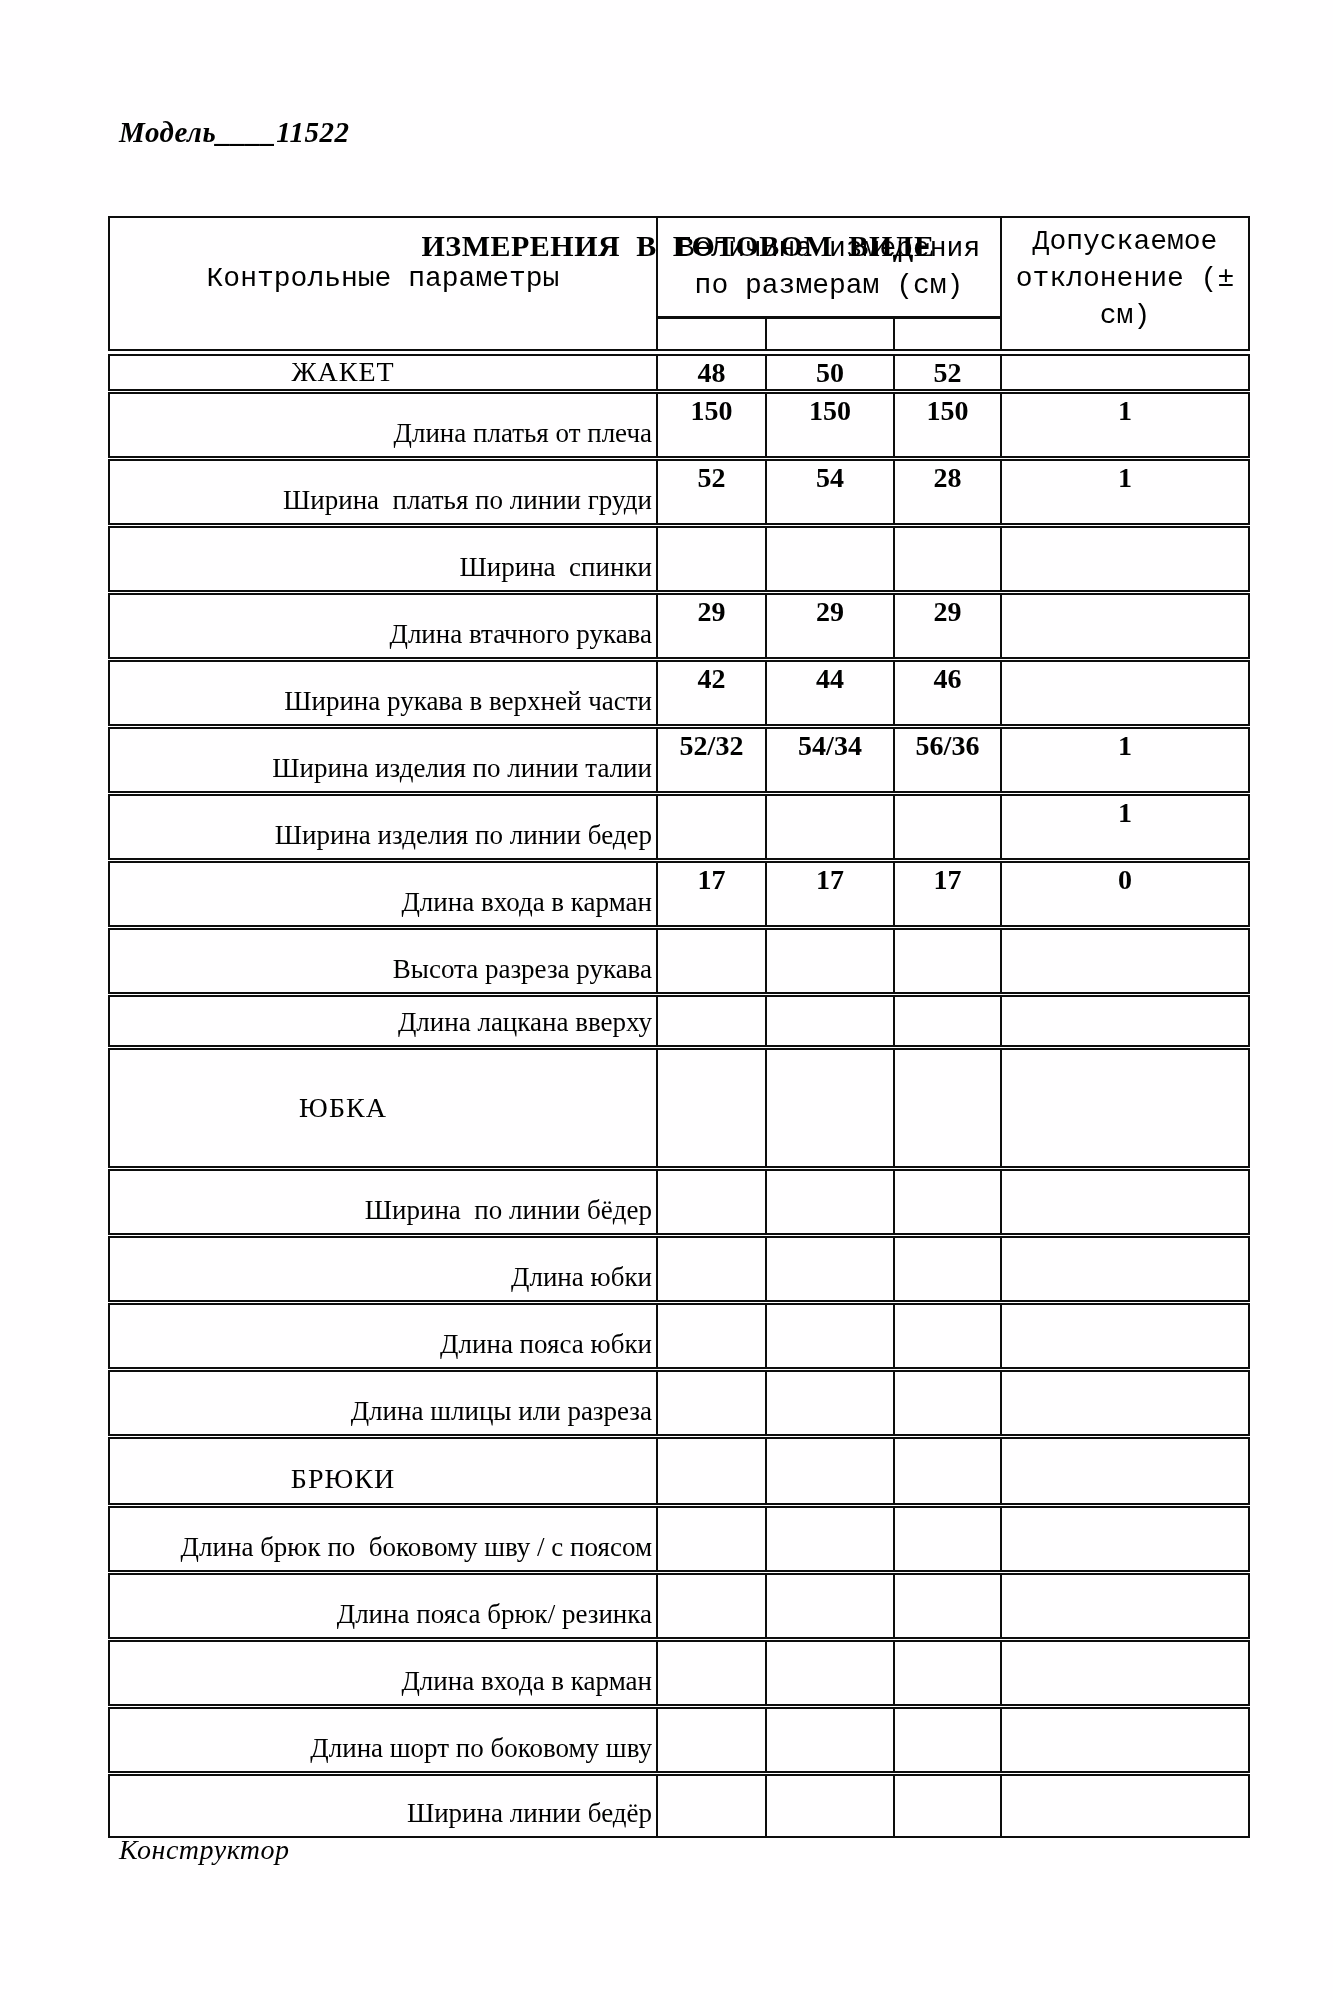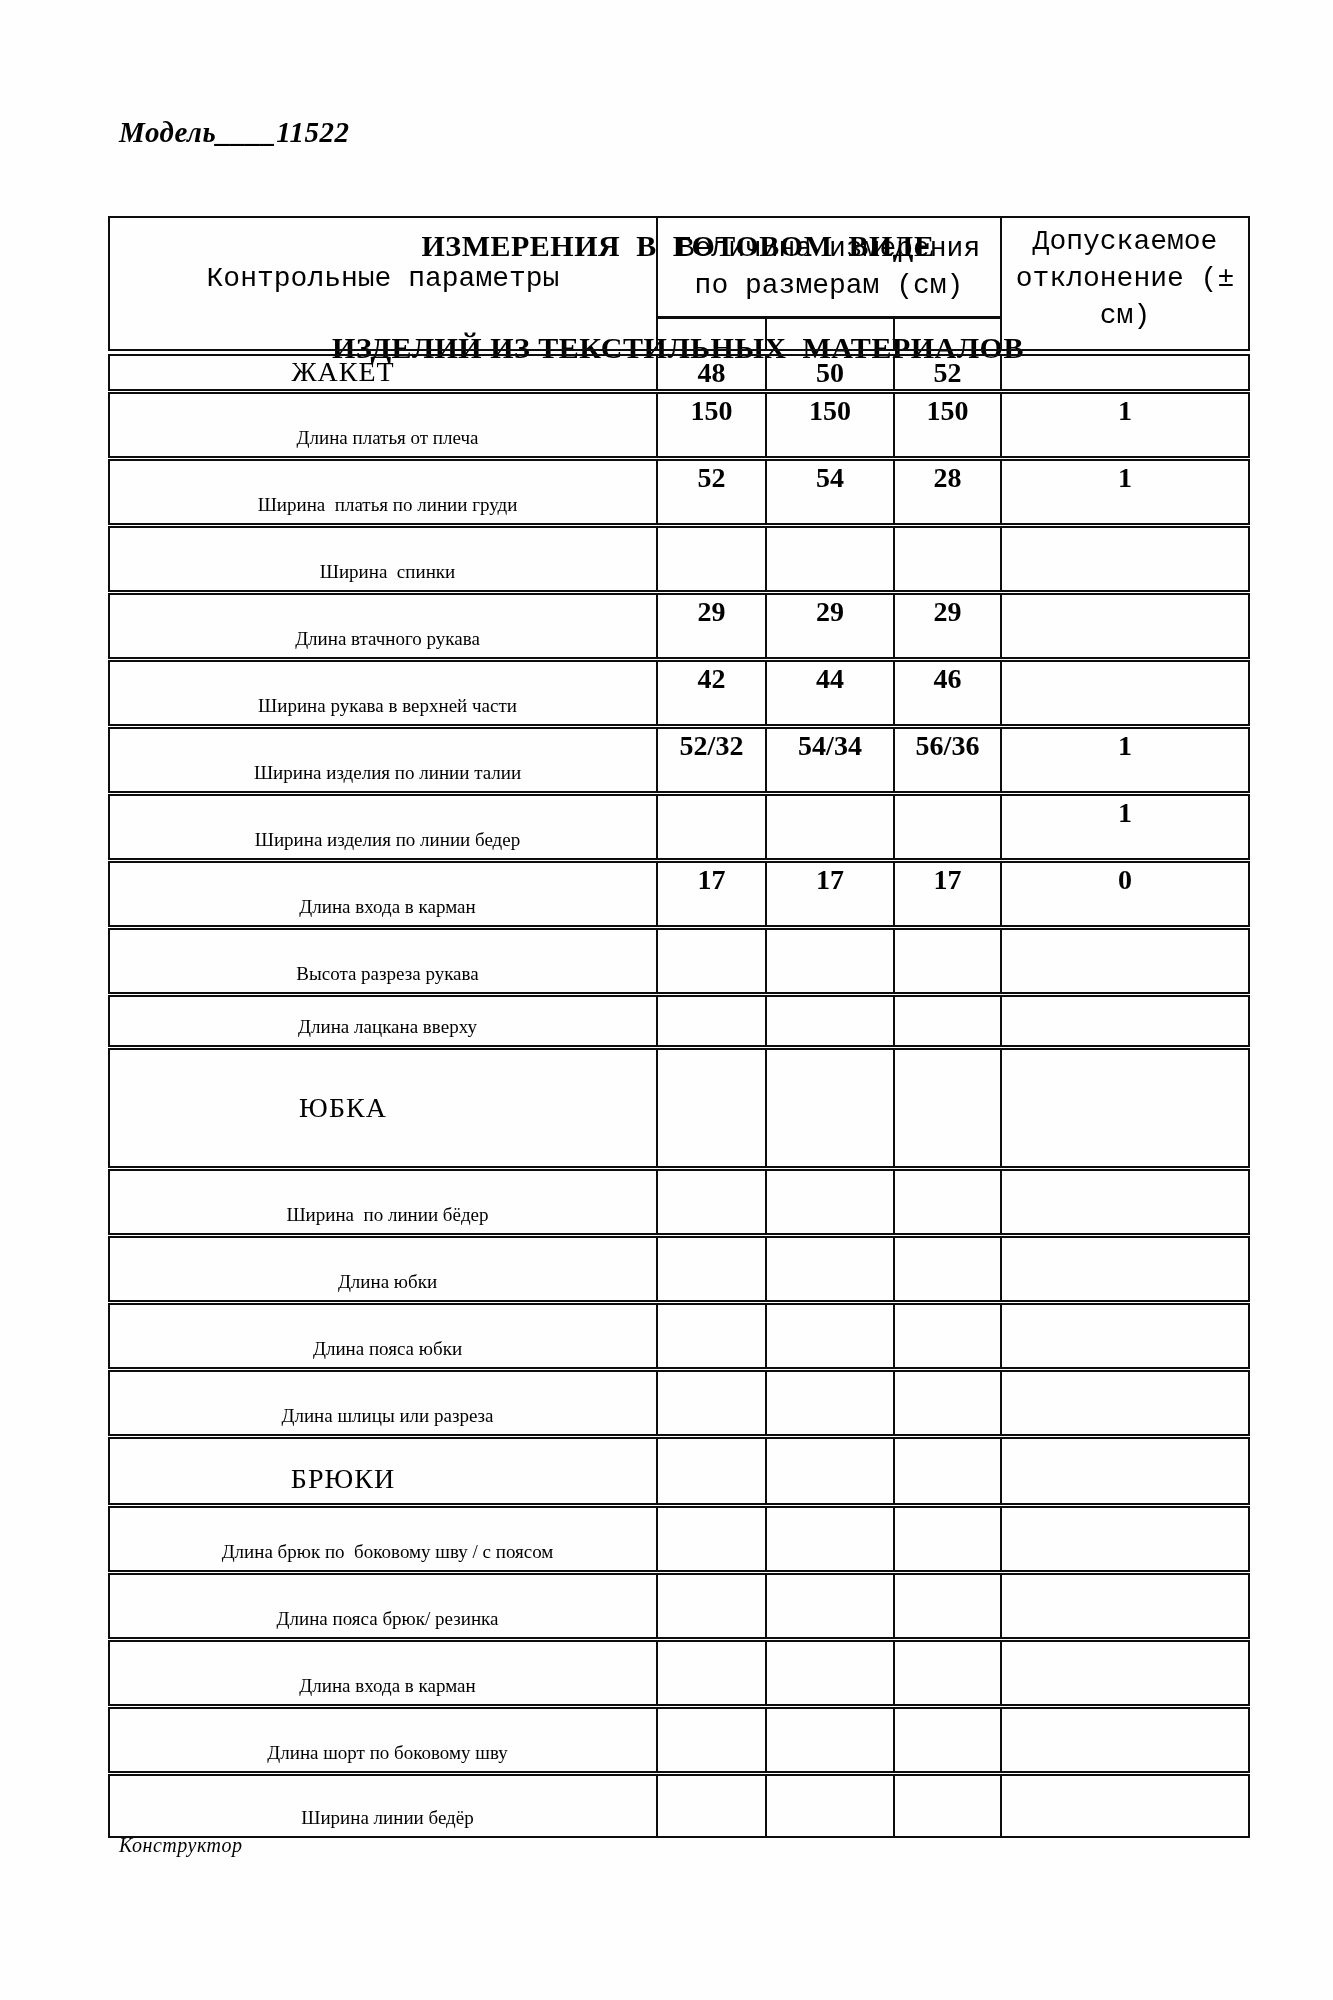--- a/index.html
+++ b/index.html
@@ -43,53 +43,52 @@
   .m-table tbody td { border-top: 5px double #0d0d0d; }
   .m-table tbody tr:first-child td { border-top: 7px double #0d0d0d; }
   .m-table tbody tr { height: 67px; }
   .m-table tbody tr:nth-child(1)  { height: 34px; }
   .m-table tbody tr:nth-child(11) { height: 53px; }
   .m-table tbody tr:nth-child(12) { height: 121px; }
   .m-table tbody tr:nth-child(17) { height: 69px; }
   .m-table tbody tr:nth-child(22) { height: 64px; border-radius: 31px; }
 
   td.param-label {
-    text-align: center; vertical-align: bottom;
+    text-align: right; vertical-align: bottom;
     padding: 8px 4px 7px 13px;
-    font-size: 19px; white-space: pre-wrap;
+    font-size: 27px; white-space: pre-wrap;
   }
   td.section-label {
     text-align: center; vertical-align: middle;
     font-size: 28px; letter-spacing: 1px; white-space: pre;
     padding-right: 80px; 
   }
   .m-table tbody tr:nth-child(17) td.section-label {
     vertical-align: bottom; padding-bottom: 8px;
   }
   td.value-cell {
     text-align: center; vertical-align: top;
     padding-top: 1px;
     font-weight: bold; font-size: 28px; white-space: pre;
   }
 
   .designer-line {
     position: absolute; left: 119px; top: 1834px;
-    font-size: 20px; font-style: italic; letter-spacing: 0.5px;
+    font-size: 28px; font-style: italic; letter-spacing: 0.5px;
   }
 </style>
 </head>
 <body>
 
 <div class="page">
 
   <div class="model-line">Модель____11522</div>
 
   <div class="doc-title">
     <div>ИЗМЕРЕНИЯ  В  ГОТОВОМ  ВИДЕ</div>
-    <div>ИЗДЕЛИЙ ИЗ ТЕКСТИЛЬНЫХ  МАТЕРИАЛОВ</div>
   </div>
 
   <table class="m-table">
     <colgroup>
       <col style="width:548px">
       <col style="width:109px">
       <col style="width:128px">
       <col style="width:107px">
       <col style="width:248px">
     </colgroup>

